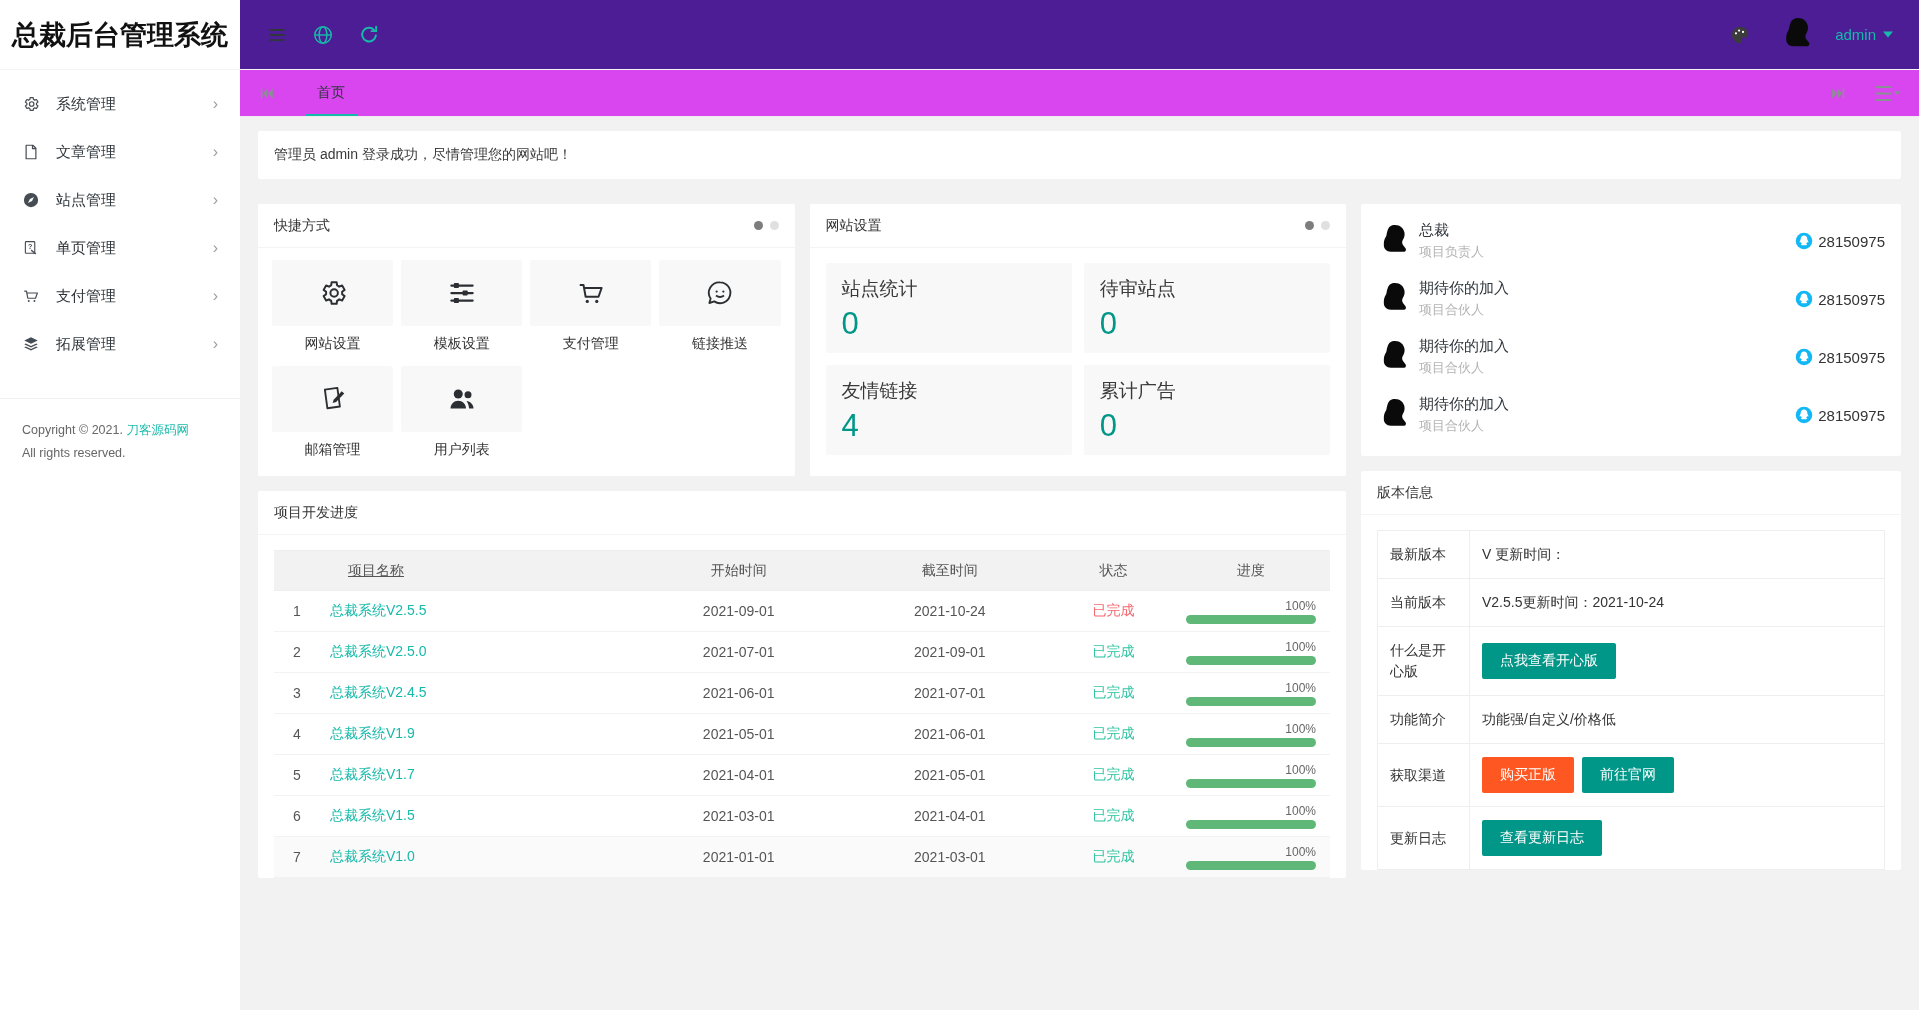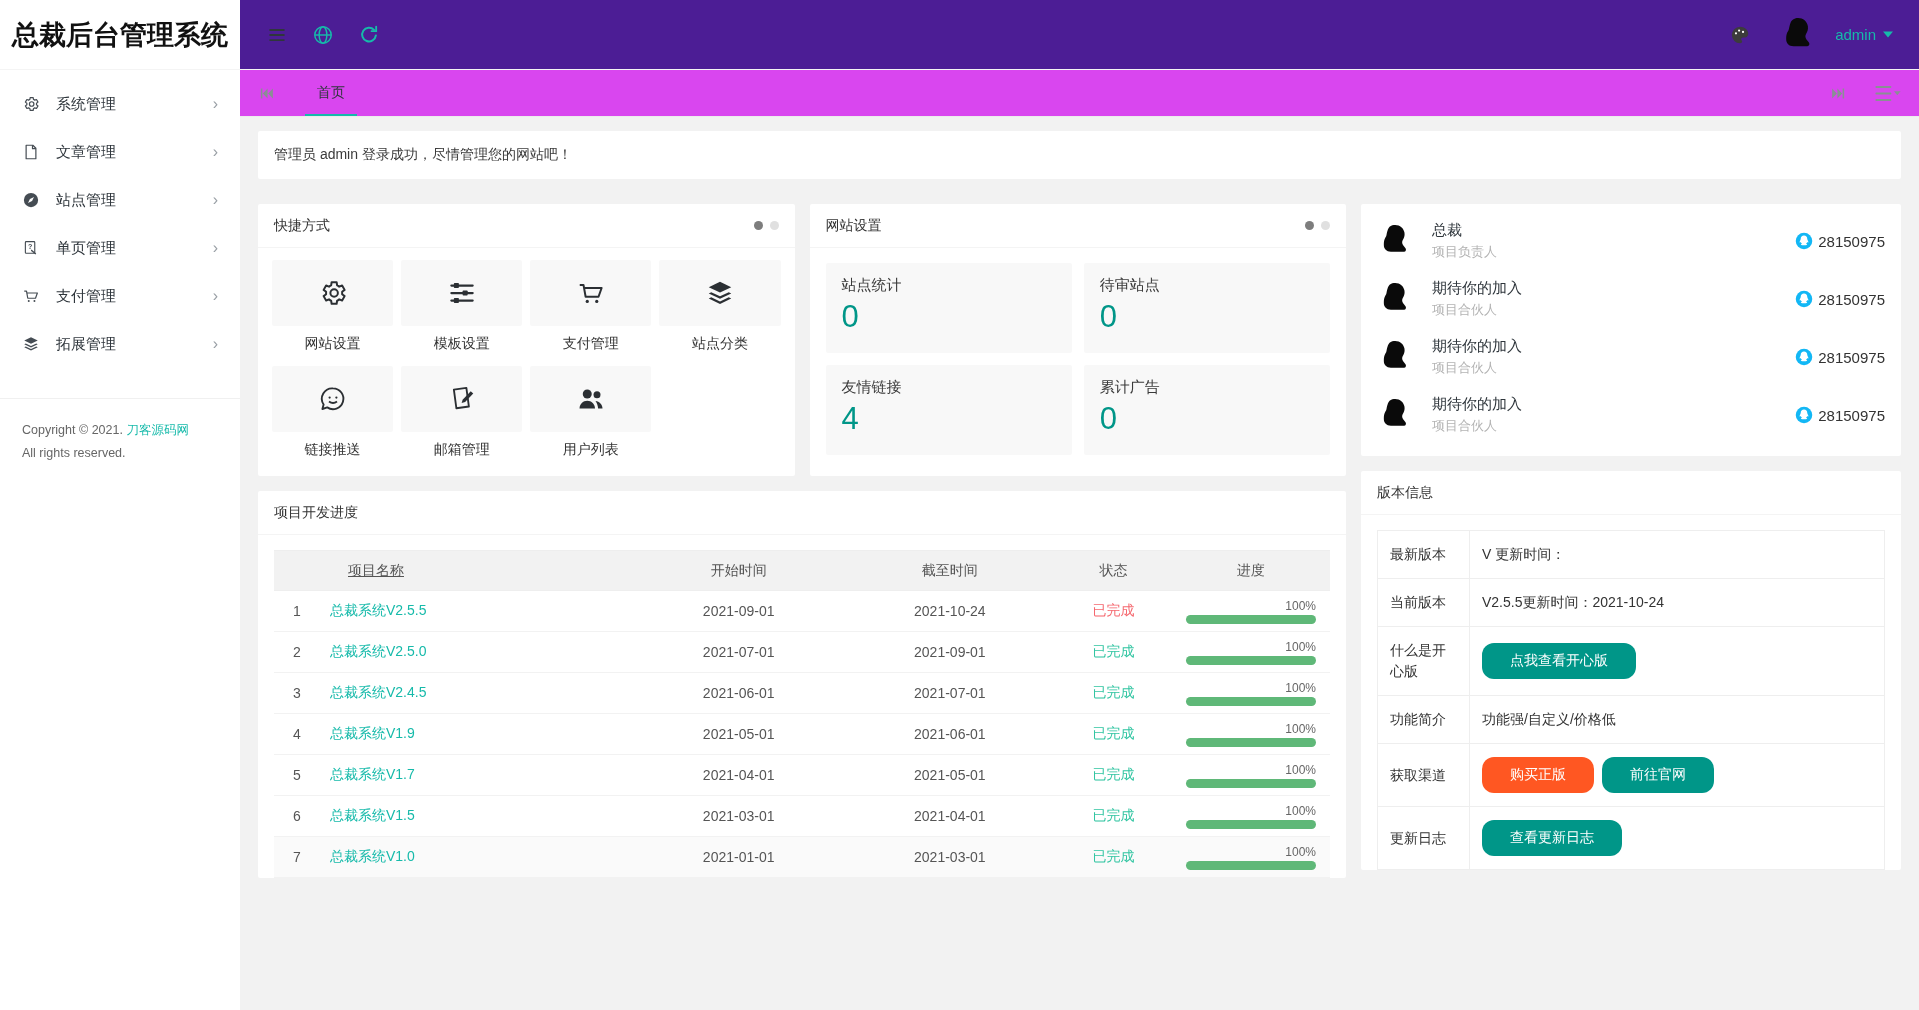--- a/index.html
+++ b/index.html
@@ -69,28 +69,28 @@
   
   .sc-grid { display:grid; grid-template-columns:repeat(4,1fr); column-gap:8px; padding:12px 14px 4px; }
   .shortcut { cursor:pointer; text-align:center; }
   .tile { background:#f8f8f8; height:66px; display:flex; align-items:center; justify-content:center; border-radius:2px; }
   .ic-28 { width:30px; height:30px; color:#2b2f33; }
   .sc-label { font-size:14px; color:#333; margin:9px 0 13px; }
 
   
   .stat-grid { display:grid; grid-template-columns:repeat(2,1fr); gap:12px; padding:15px 16px; }
   .stat { background:#f8f8f8; border-radius:2px; padding:13px 16px 12px; height:90px; }
-  .stat-label { font-size:15px; color:#3a3a3a; }
+  .stat-label { font-size:19px; color:#3a3a3a; }
   .stat-value { font-size:31px; color:var(--stat); margin-top:4px; }
 
   
   .member { display:flex; align-items:center; padding:9px 16px; }
   .members-body { padding:8px 0 12px; }
   .ic-mavatar { width:40px; height:40px; color:#0a0a0a; flex:none; }
-  .m-info { margin-left:15px; }
+  .m-info { margin-left:2px; }
   .m-name { font-size:15px; color:#2f363c; }
   .m-role { font-size:13px; color:#b3b3b3; margin-top:3px; }
   .m-qq { margin-left:auto; display:flex; align-items:center; cursor:pointer; }
   .ic-qq { width:18px; height:18px; }
   .m-qq-num { margin-left:5px; font-size:15px; color:#333; }
 
   
   .proj-table { width:calc(100% - 32px); margin:15px 16px; border-collapse:collapse; }
   .proj-table th { background:#f2f2f2; height:40px; font-weight:400; color:#555; font-size:14px; padding:0 10px; border:1px solid #eee; border-left:none; border-right:none; }
   .proj-table td { height:41px; padding:0 10px; font-size:14px; border-bottom:1px solid #f2f2f2; }
@@ -103,21 +103,21 @@
   .c-status { width:11%; text-align:center; }
   .c-prog { width:15%; }
   .prog { padding:2px 4px; }
   .pct { text-align:right; font-size:12px; color:#666; margin-bottom:2px; }
   .bar { height:9px; background:var(--progress); border-radius:5px; }
 
   
   .ver-table { width:calc(100% - 32px); margin:15px 16px; border-collapse:collapse; border:1px solid #eee; }
   .ver-table td { border:1px solid #eee; padding:13px 12px; font-size:14px; color:#333; }
   .v-label { width:92px; line-height:1.5; }
-  .btn { display:inline-block; border:none; color:#fff; font-size:14px; padding:9px 28px; border-radius:12px; cursor:pointer; margin-right:8px; font-family:inherit; }
+  .btn { display:inline-block; border:none; color:#fff; font-size:14px; padding:9px 18px; border-radius:2px; cursor:pointer; margin-right:8px; font-family:inherit; }
   .btn-teal { background:var(--btn-teal); }
   .btn-red { background:var(--btn-red); }
   .mb15 { margin-bottom:15px; }
 </style>
 </head>
 <body>
 
 <div class="app">
 
   <aside class="sidebar">
@@ -316,32 +316,20 @@
                           <circle cx="9" cy="18.7" r="1.3" fill="currentColor" stroke="none"></circle>
                           <circle cx="16.6" cy="18.7" r="1.3" fill="currentColor" stroke="none"></circle>
                         </svg>
                       </span>
     </div>
     <div class="sc-label">支付管理</div>
   </div>
                   <div class="shortcut">
     <div class="tile">
       <span class="ic ic-28">
-                        <svg viewBox="0 0 24 24" fill="currentColor">
-                          <path d="M12 3l9 4.3-9 4.3-9-4.3z"></path>
-                          <path d="M5 11.3L3 12.3l9 4.3 9-4.3-2-1-7 3.3z"></path>
-                          <path d="M5 15.4l-2 1 9 4.3 9-4.3-2-1-7 3.3z"></path>
-                        </svg>
-                      </span>
-    </div>
-    <div class="sc-label">站点分类</div>
-  </div>
-                  <div class="shortcut">
-    <div class="tile">
-      <span class="ic ic-28">
                         <svg viewBox="0 0 24 24" fill="none" stroke="currentColor" stroke-width="1.5">
                           <path d="M12 3.5a8.3 8.3 0 1 1-4.6 15.2L3.5 20l1-3.6A8.3 8.3 0 0 1 12 3.5z" stroke-linejoin="round"></path>
                           <circle cx="9.3" cy="10.8" r=".9" fill="currentColor" stroke="none"></circle>
                           <circle cx="14.7" cy="10.8" r=".9" fill="currentColor" stroke="none"></circle>
                           <path d="M8.8 14c2 1.5 4.4 1.5 6.4 0"></path>
                         </svg>
                       </span>
     </div>
     <div class="sc-label">链接推送</div>
   </div>

